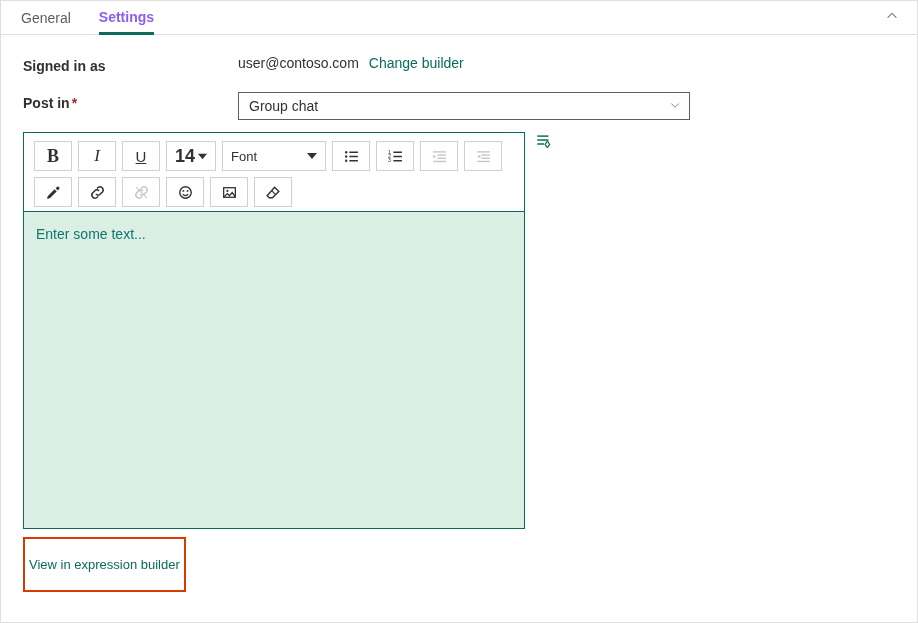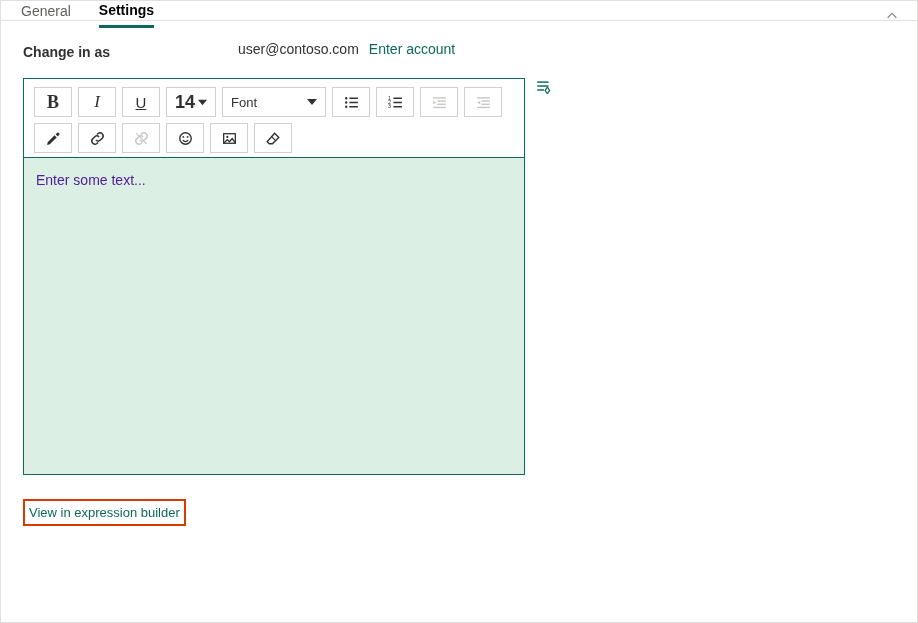--- a/index.html
+++ b/index.html
@@ -1,20 +1,20 @@
 <!DOCTYPE html>
 <html><head>
   <meta charset="utf-8">
   <style>
     * { box-sizing: border-box; margin: 0; padding: 0; }
     body { font-family: "Segoe UI", Arial, sans-serif; font-size: 14px; color: #323130; background: #fff; width: 918px; height: 623px; border: 1px solid #e1dfdd; position: relative; }
     
-    .tabs { display: flex; align-items: center; padding: 0 20px; border-bottom: 1px solid #e1dfdd; height: 20px; position: relative; }
+    .tabs { display: flex; align-items: center; padding: 0 20px; border-bottom: 1px solid #e1dfdd; height: 34px; position: relative; }
     .tab { padding: 7px 0; margin-right: 28px; cursor: pointer; color: #605e5c; }
-    .tab.active { color: #000000; font-weight: 600; border-bottom: 3px solid #0b6a5a; margin-bottom: -1px; }
+    .tab.active { color: #8b5cf6; font-weight: 600; border-bottom: 3px solid #0b6a5a; margin-bottom: -1px; }
     .collapse-caret { position: absolute; right: 18px; top: 8px; color: #8a8886; cursor: pointer; }
     
     .body { padding: 20px 20px 20px 22px; }
     .row { display: flex; align-items: flex-start; margin-bottom: 18px; }
     .row.tight { margin-bottom: 12px; }
     .label-col { width: 215px; padding-top: 3px; font-size: 14px; color: #323130; }
     .label-col.bold { font-weight: 600; }
     .req { color: #a4262c; margin-left: 2px; }
     .field-col { flex: 1; display: flex; align-items: center; }
 
@@ -31,52 +31,67 @@
     .toolbar { padding: 8px 10px 4px 10px; display: flex; flex-wrap: wrap; gap: 6px; border-bottom: 1px solid #0b6a5a; }
     .tbtn { width: 38px; height: 30px; border: 1px solid #d2d0ce; background: #fff; display: flex; align-items: center; justify-content: center; cursor: pointer; color: #323130; }
     .tbtn.disabled { color: #c8c6c4; cursor: default; }
     .tbtn.wide { width: 50px; justify-content: center; gap: 3px; padding: 0 5px; }
     .tbtn.xwide { width: 104px; justify-content: space-between; padding: 8px 8px; font-size: 13px; }
     .tbtn .num { font-weight: 600; font-size: 18px; }
     .tbtn.bold-b { font-family: Georgia, serif; font-weight: 700; font-size: 18px; }
     .tbtn.italic-i { font-family: Georgia, serif; font-style: italic; font-size: 17px; }
     .tbtn.under-u { text-decoration: underline; font-family: Arial, sans-serif; font-size: 15px; }
     
-    .editor-area { background: #dcefe4; min-height: 316px; padding: 14px 12px; color: #4c1d95; font-size: 14px; }
+    .editor-area { background: #dcefe4; min-height: 316px; padding: 14px 12px; color: #0f766e; font-size: 14px; }
     
     .dyn-btn { position: absolute; top: 0; right: -28px; cursor: pointer; color: #0b6a5a; }
 
     .msg-wrap { display: flex; flex-direction: column; width: 502px; }
-    .eb-link { color: #0b6a5a; cursor: pointer; border: 2px solid #d83b01; padding: 4px 4px; margin-top: 24px; align-self: flex-start; font-size: 13px; }
+    .eb-link { color: #0b6a5a; cursor: pointer; border: 2px solid #d83b01; padding: 18px 4px; margin-top: 8px; align-self: flex-start; font-size: 13px; }
 
     .editor-positioner { position: relative; }
   </style>
 </head>
 <body>
 
 <div class="tabs">
   <div class="tab">General</div>
   <div class="tab active">Settings</div>
   <div class="collapse-caret">
     <svg width="14" height="14" viewBox="0 0 16 16">
         <path d="M3 10l5-5 5 5" fill="none" stroke="currentColor" stroke-width="1.3"></path>
       </svg>
   </div>
 </div>
 
 <div class="body">
 
   <div class="row">
-    <div class="label-col bold">Change in as</div>
+    <div class="label-col bold">Signed in as</div>
     <div class="field-col">
       <span class="signed-in-email">user@contoso.com</span>
-      <span class="link">Enter account</span>
-    </div>
-  </div>
-
+      <span class="link">Change builder</span>
+    </div>
+  </div>
+
+  <div class="row tight">
+    <div class="label-col bold">
+      <span>Post in</span><span class="req">*</span>
+    </div>
+    <div class="field-col">
+      <div class="select">
+        <span>Group chat</span>
+        <span class="chev">
+          <svg width="12" height="12" viewBox="0 0 16 16">
+              <path d="M3 6l5 5 5-5" fill="none" stroke="currentColor" stroke-width="1"></path>
+            </svg>
+        </span>
+      </div>
+    </div>
+  </div>
 
 
   <div class="row">
     <div class="field-col">
       <div class="msg-wrap">
         <div class="editor-positioner">
           <div class="editor-wrap">
             <div class="toolbar">
               <div class="tbtn bold-b">B</div>
               <div class="tbtn italic-i">I</div>

